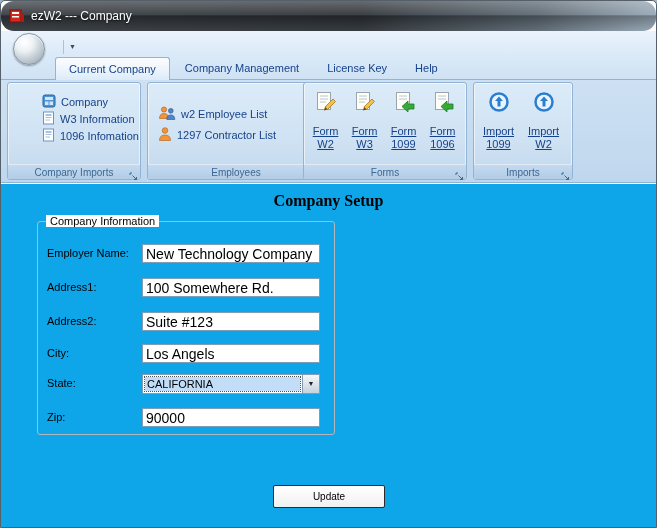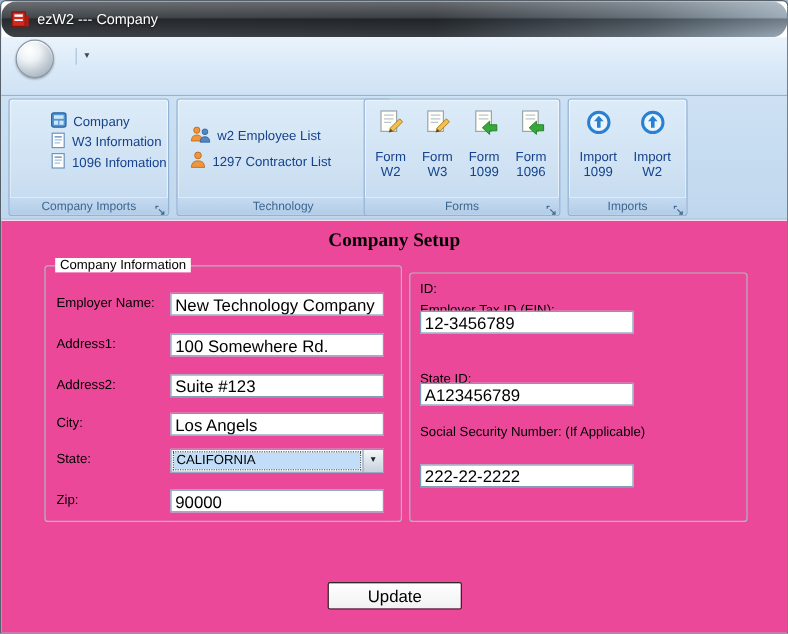--- a/index.html
+++ b/index.html
@@ -68,27 +68,27 @@
   .list-item{
     display:flex;align-items:center;gap:5px;height:17px;padding-left:8px;
     font-size:11px;color:#15428b;cursor:pointer;white-space:nowrap;
   }
   .g-settings .list-wrap{padding-top:10px;}
   .g-employees .list-wrap{padding-top:20px;}
   .g-employees .list-item{height:21px;padding-left:10px;}
   .bigbtns{display:flex;padding:2px 2px 0 2px;}
   .bigbtn{
     width:39px;height:81px;display:flex;flex-direction:column;align-items:center;
-    padding-top:6px;border-radius:3px;cursor:pointer;font-size:11px;color:#15428b;
+    padding-top:6px;border-radius:3px;cursor:pointer;font-size:11px;color:#15428b;text-decoration:underline;
   }
   .bigbtn .bl{line-height:13px;white-space:nowrap;}
   .bigbtn .icon-slot{height:24px;margin-bottom:10px;}
   .g-imports .bigbtn{width:45px;}
   
-  .main{position:absolute;left:0;top:183px;width:100%;height:345px;background:#ec4899;}
+  .main{position:absolute;left:0;top:183px;width:100%;height:345px;background:#0ea5e9;}
   .page-title{
     position:absolute;left:0;top:8px;width:100%;text-align:center;
     font-family:"Liberation Serif",serif;font-weight:bold;font-size:16px;color:#000;
   }
   .groupbox{position:absolute;border:1px solid #b0b7be;border-radius:3px;}
   .gb-company{left:36px;top:37px;width:298px;height:214px;}
   .gb-legend{
     position:absolute;top:-7px;left:8px;background:#fff;padding:0 4px;font-size:11px;color:#000;
   }
   .gb-id{left:340px;top:43px;width:282px;height:208px;}
@@ -111,21 +111,21 @@
     outline:1px dotted #555;
   }
   .combo .dd{
     position:absolute;right:0;top:0;width:17px;height:18px;
     background:linear-gradient(to bottom,#f5f8fa 0%,#dde4ec 50%,#c8d2dd 100%);
     border-left:1px solid #7f9db9;text-align:center;font-size:7px;line-height:18px;color:#222;
   }
   .update-btn{
     position:absolute;left:272px;top:301px;width:112px;height:23px;
     background:linear-gradient(to bottom,#ffffff,#f1f1f1);border:1px solid #2b2b2b;
-    font-size:14px;font-family:"Liberation Sans",sans-serif;color:#000;cursor:pointer;border-radius:2px;
+    font-size:10px;font-family:"Liberation Sans",sans-serif;color:#000;cursor:pointer;border-radius:2px;
   }
 </style>
 </head>
 <body>
 
 <div id="window">
 
   <div class="titlebar">
     <span class="app-icon">
       <svg width="16" height="16" viewBox="0 0 16 16">
@@ -134,20 +134,26 @@
         <rect x="3" y="8" width="7" height="1.5" fill="#fff"></rect>
         <rect x="12" y="5" width="3" height="9" fill="#b01c12"></rect>
       </svg>
     </span>
     <span class="title-text">ezW2 --- Company</span>
   </div>
 
   <div class="ribbon-top">
     <div class="orb"></div>
     <div class="qat-dropdown">▼</div>
+    <div class="tabs">
+      <div class="tab active">Current Company</div>
+      <div class="tab">Company Management</div>
+      <div class="tab">License Key</div>
+      <div class="tab">Help</div>
+    </div>
   </div>
 
   <div class="ribbon-body">
 
     <div class="rgroup g-settings" style="left:6px;width:134px;padding-left:26px;">
       <div class="list-wrap">
         <div class="list-item">
           <span>
             <svg width="14" height="14" viewBox="0 0 14 14">
               <rect x="1" y="1" width="12" height="12" rx="2" fill="#4f94d6" stroke="#28639e"></rect>
@@ -205,21 +211,21 @@
         <div class="list-item">
           <span>
             <svg width="14" height="16" viewBox="0 0 14 16">
               <circle cx="7" cy="4.5" r="2.8" fill="#f0953c" stroke="#b05e10" stroke-width="0.6"></circle>
               <path d="M1.5 14.5 q0 -5.5 5.5 -5.5 q5.5 0 5.5 5.5 z" fill="#f0953c" stroke="#b05e10" stroke-width="0.6"></path>
             </svg>
           </span>
           <span>1297 Contractor List</span>
         </div>
       </div>
-      <div class="rgroup-caption">Technology</div>
+      <div class="rgroup-caption">Employees</div>
       <span class="launcher">
         <svg width="9" height="9" viewBox="0 0 9 9">
             <path d="M1 3 V1 H3 M3.5 3.5 L7.5 7.5 M7.5 5 V7.5 H5" fill="none" stroke="#3e6790"></path>
           </svg>
       </span>
     </div>
 
     <div class="rgroup g-forms" style="left:302px;width:164px;">
       <div class="bigbtns">
         <div class="bigbtn">
@@ -343,29 +349,17 @@
           <span class="sel">CALIFORNIA</span>
           <span class="dd">▼</span>
         </div>
       </div>
       <div class="frow" style="top:186px;">
         <span class="lbl">Zip:</span>
         <input class="tb" type="text" value="90000" style="">
       </div>
     </div>
 
-    <div class="groupbox gb-id">
-      <span class="lbl" style="padding-top:7px;">ID:</span>
-
-      <span class="lbl" style="padding-top:6px;">Employer Tax ID (EIN):</span>
-      <input class="tb" type="text" style="top: 31px;" value="12-3456789">
-
-      <span class="lbl" style="padding-top:45px;">State ID:</span>
-      <input class="tb" type="text" style="top: 91px;" value="A123456789">
-
-      <span class="lbl" style="padding-top:32px;">Social Security Number: (If Applicable)</span>
-      <input class="tb" type="text" style="top: 159px;" value="222-22-2222">
-    </div>
 
     <button class="update-btn">Update</button>
   </div>
 
 </div>
 
 </body></html>

